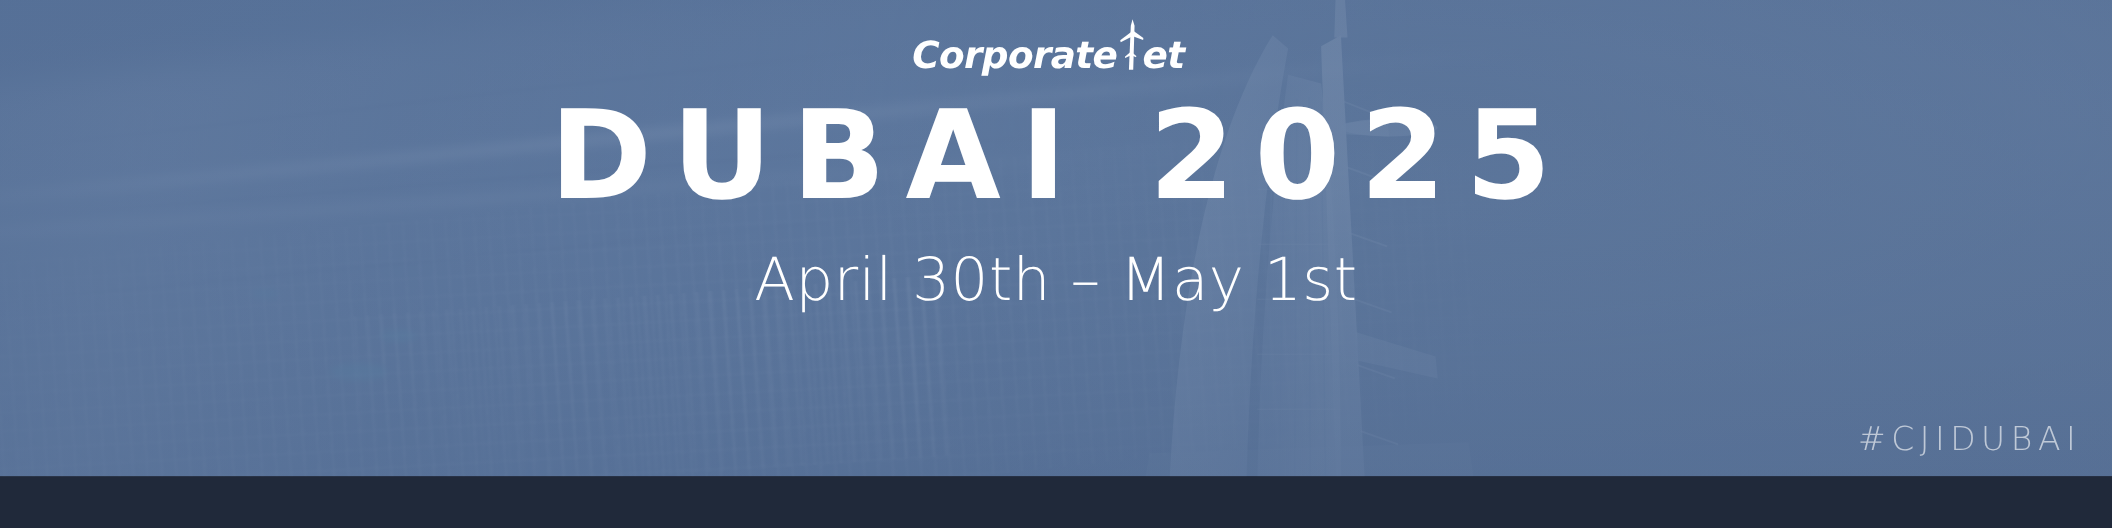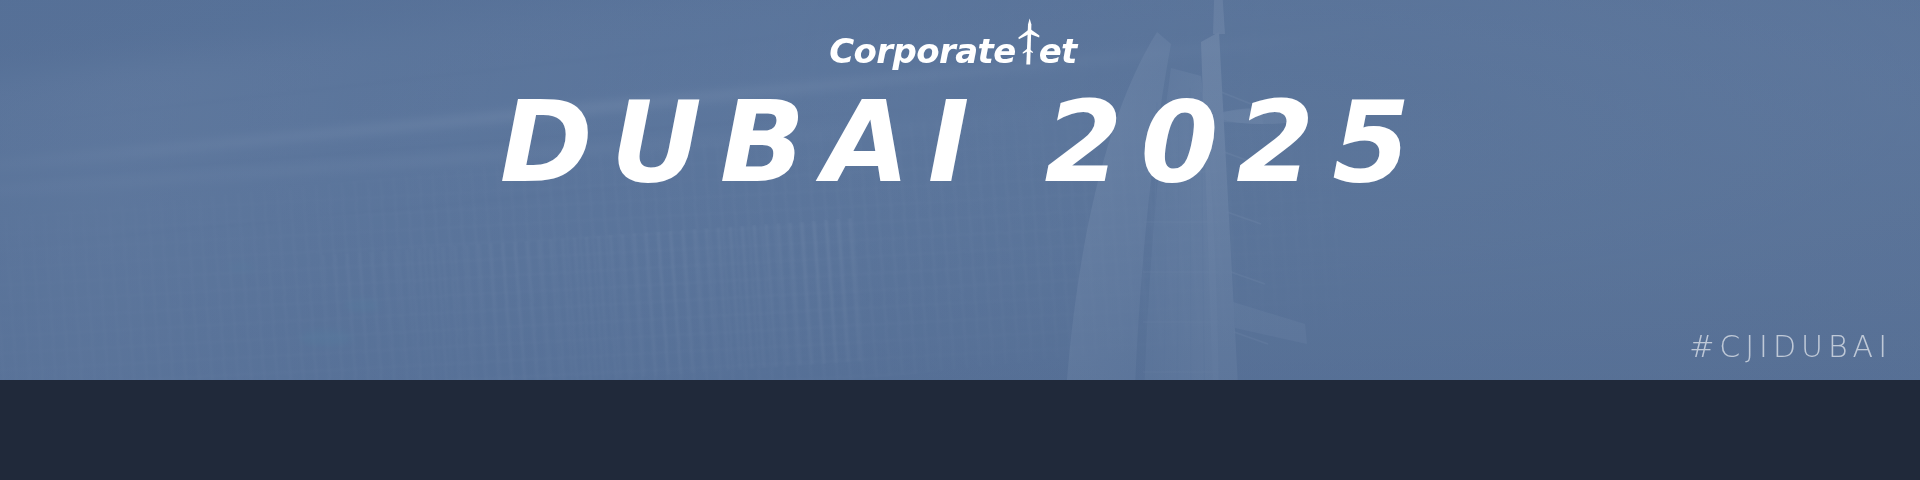--- a/index.html
+++ b/index.html
@@ -1,21 +1,21 @@
 <!DOCTYPE html>
 <html><head>
 <meta charset="utf-8">
 <title>CJI Dubai 2025 Banner</title>
 <style>
   * { margin:0; padding:0; box-sizing:border-box; }
   html,body { background:#20293a; }
 
   .banner{
     position:relative;
-    width:1920px; height:380px;
+    width:1920px; height:433px;
     overflow:hidden;
     font-family:"DejaVu Sans", sans-serif;
     background:#5a7399;
   }
 
   
   .bg{ position:absolute; inset:0; overflow:hidden; }
 
   
   .bg-base{
@@ -138,21 +138,20 @@
     text-align:center;
     font-family:"DejaVu Sans", sans-serif;
     font-weight:700;
     font-size:112px;
     line-height:1;
     color:#ffffff;
     letter-spacing:18px;
     text-indent:18px;
     white-space:nowrap;
     padding-right:10px;
-    font-style:italic;
   }
 
   .subline{
     position:absolute; left:0; right:0;
     text-align:center;
     font-family:"DejaVu Sans", sans-serif;
     font-weight:300;
     color:#ffffff;
     white-space:nowrap;
     letter-spacing:.5px;
@@ -269,18 +268,19 @@
                 <path d="M14.9 30.4 L19.0 33.9 L18.8 35.1 L14.7 33.3 Z"></path>
               </g>
             </svg>
           </span>
           <span>et</span>
       </div>
     </div>
 
     <div class="headline">DUBAI 2025</div>
 
+    <div class="subline dates">April 30th – May 1st</div>
 
 
     <div class="hashtag">#CJIDUBAI</div>
 
   </div>
 </div>
 
 </body></html>

